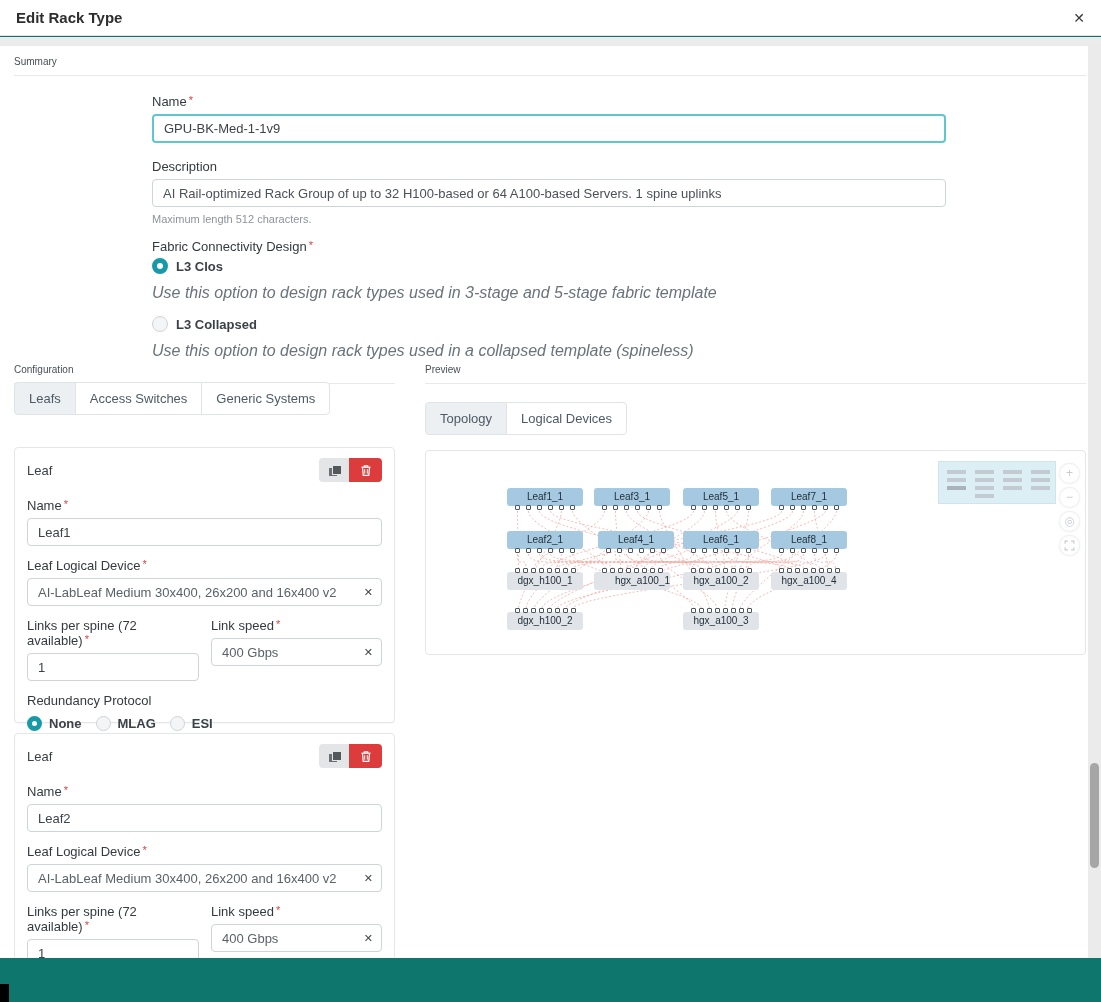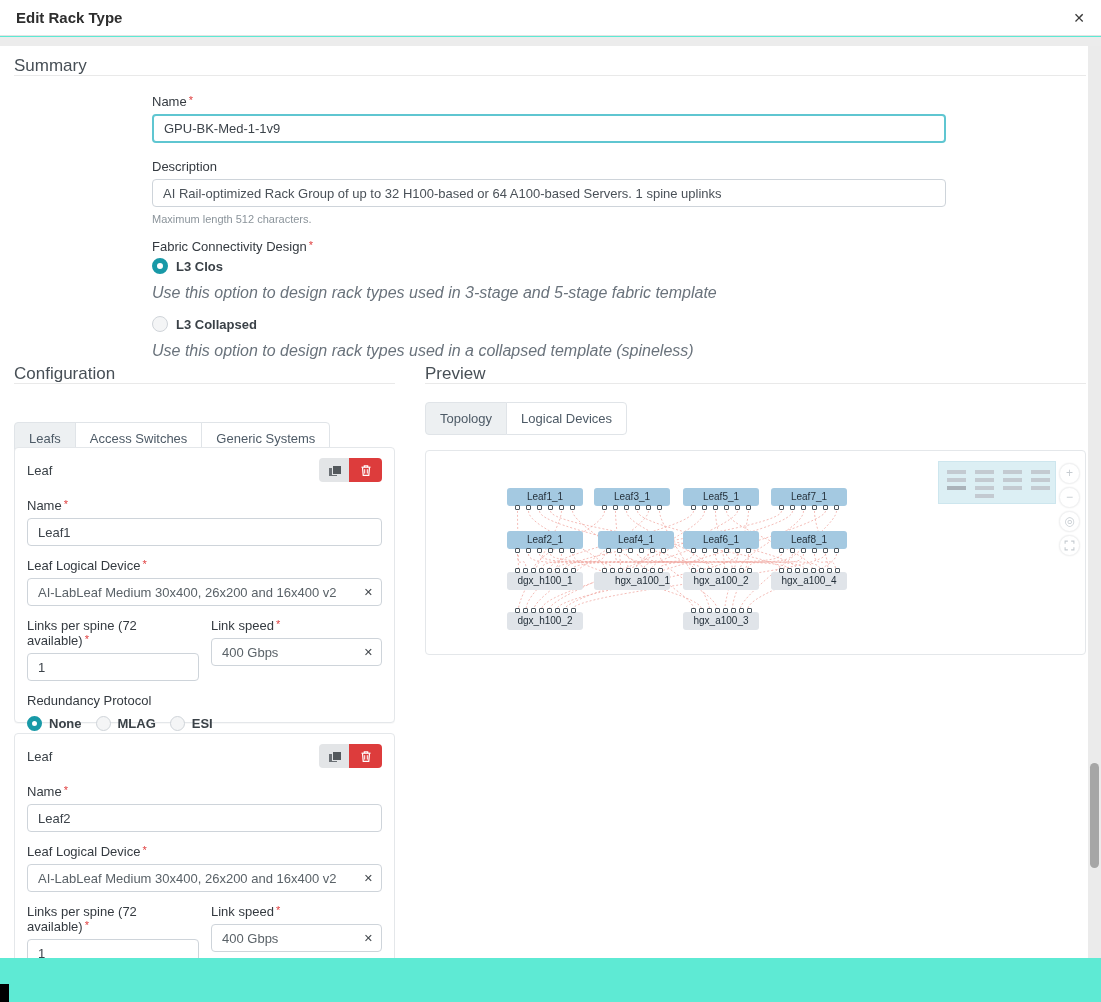--- a/index.html
+++ b/index.html
@@ -1,31 +1,31 @@
 <!DOCTYPE html>
 <html><head>
 <meta charset="utf-8">
 <style>
   * { box-sizing: border-box; margin: 0; padding: 0; }
   html,body { background:#fff; }
   body { font-family: "Liberation Sans", "DejaVu Sans", sans-serif; color:#333; }
-  .modal { position:relative; width:1101px; height:1002px; background:#5eead4; overflow:hidden;text-decoration:underline; }
+  .modal { position:relative; width:1101px; height:1002px; background:#0f766e; overflow:hidden;text-decoration:underline; }
 
   
   .modal-header { position:absolute; top:0; left:0; right:0; height:36px; background:#fff;
                   border-bottom:1px solid #e3e3e3; display:flex; align-items:center;
                   justify-content:space-between; padding:0 16px; z-index:30; }
   .modal-title { font-size:15px; font-weight:bold; color:#2e2e2e; }
   .close-x { font-size:14px; font-weight:bold; color:#3a3a3a; cursor:pointer; }
   .header-gap { position:absolute; top:37px; left:0; right:0; height:9px; background:#ececec; z-index:29; }
 
   
   .modal-body { position:absolute; top:46px; left:0; right:0; height:912px; background:#fff; overflow:hidden; }
 
-  .section-title { font-size:17px; color:#474f56; }
+  .section-title { font-size:10px; color:#474f56; }
   .divider { height:1px; background:#e9e9e9; }
 
   #summary-title { position:absolute; left:14px; top:10px; }
   #summary-divider { position:absolute; left:14px; right:15px; top:29px; }
 
   .form-col { position:absolute; left:152px; width:794px; top:48px; }
   .field-label { font-size:13px; color:#343a40; margin-bottom:5px; }
   .req { color:#e03e3e; margin-left:2px; font-size:11px; vertical-align:top; }
   .text-input { width:100%; height:29px; border:1px solid #ced4da; border-radius:4px;
                 padding:0 10px; font-size:13px; color:#3c434a; font-family:inherit; background:#fff; outline:none; }
@@ -38,21 +38,21 @@
   .radio.off { border:1px solid #cfd4d9; background:#f4f5f6; }
   .radio-label { font-size:13px; font-weight:bold; color:#3a4147; }
   .option-note { font-size:16px; font-style:italic; color:#6a737c; margin:10px 0 14px 0; }
 
   #config-title { position:absolute; left:14px; top:318px; }
   #config-divider { position:absolute; left:14px; width:381px; top:337px; }
   #preview-title { position:absolute; left:425px; top:318px; }
   #preview-divider { position:absolute; left:425px; right:15px; top:337px; }
 
   .tab-group { position:absolute; display:inline-flex; }
-  #config-tabs { left:14px; top:376px; }
+  #config-tabs { left:14px; top:336px; }
   #preview-tabs { left:425px; top:356px; }
   .tab { border:1px solid #e0e4e8; background:#fff; color:#4d5a66; font-size:13px;
          padding:8px 14px; margin-left:-1px; cursor:pointer; }
   .tab:first-child { border-top-left-radius:4px; border-bottom-left-radius:4px; margin-left:0; }
   .tab:last-child { border-top-right-radius:4px; border-bottom-right-radius:4px; }
   .tab.active { background:#edf0f2; }
 
   
   .card { position:absolute; left:14px; width:381px; background:#fff; border:1px solid #e4e7ea;
           border-radius:4px; padding:10px 12px; box-shadow:0 1px 1px rgba(0,0,0,0.03); }

